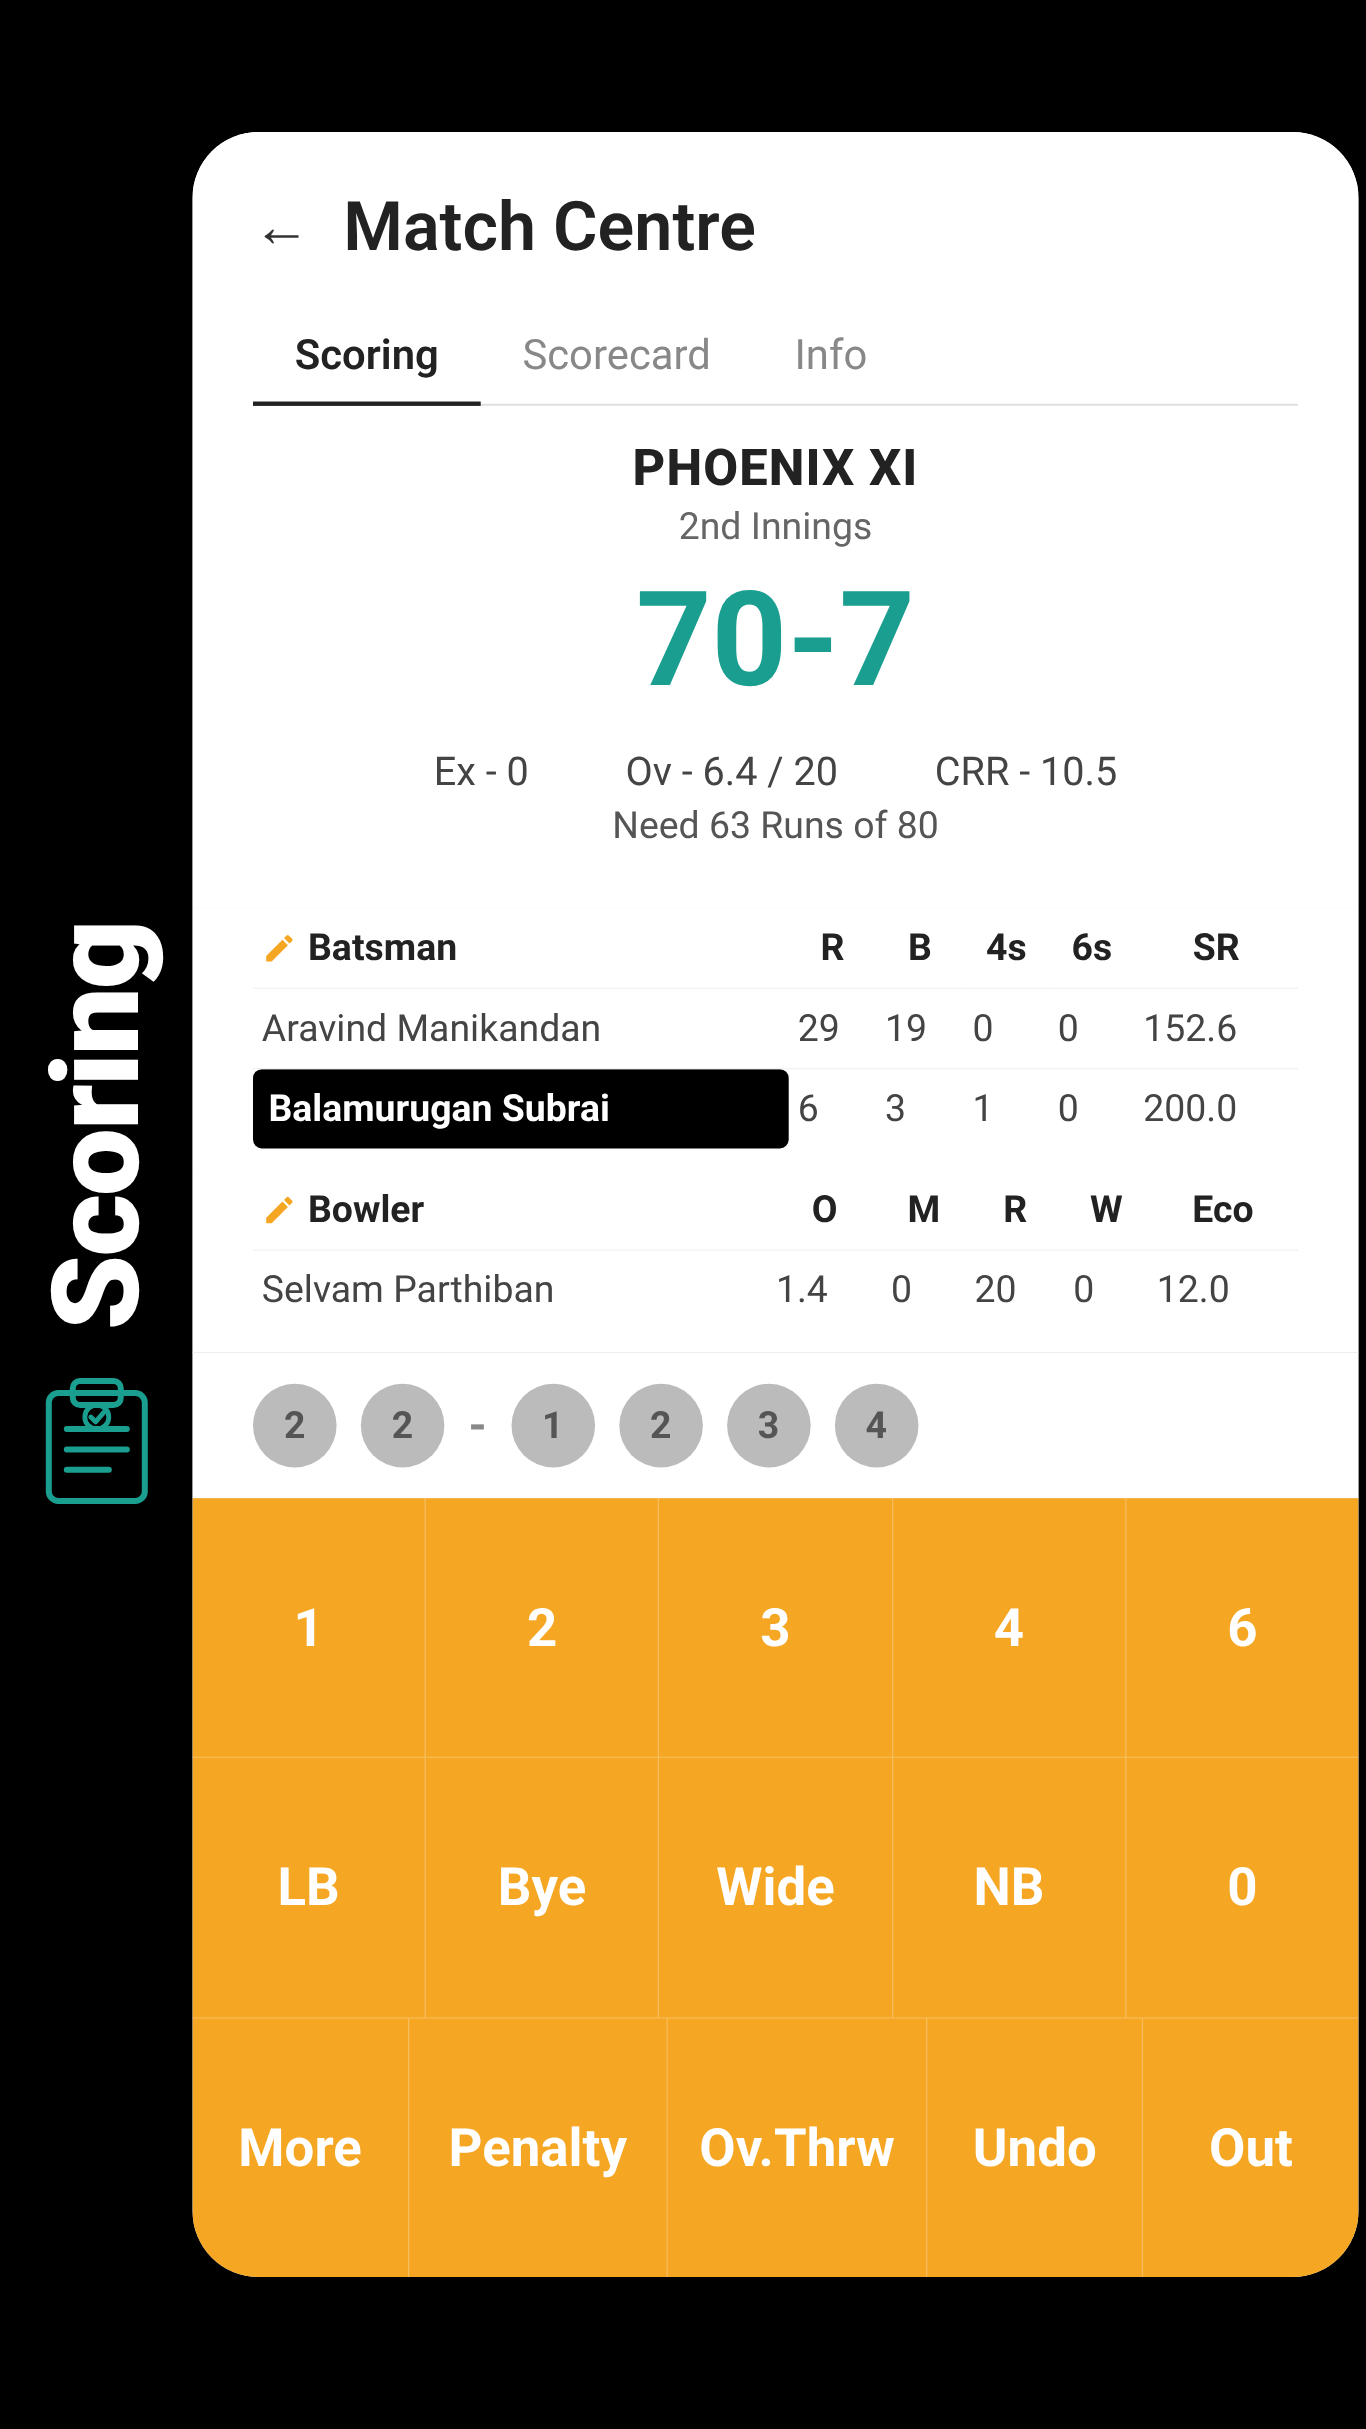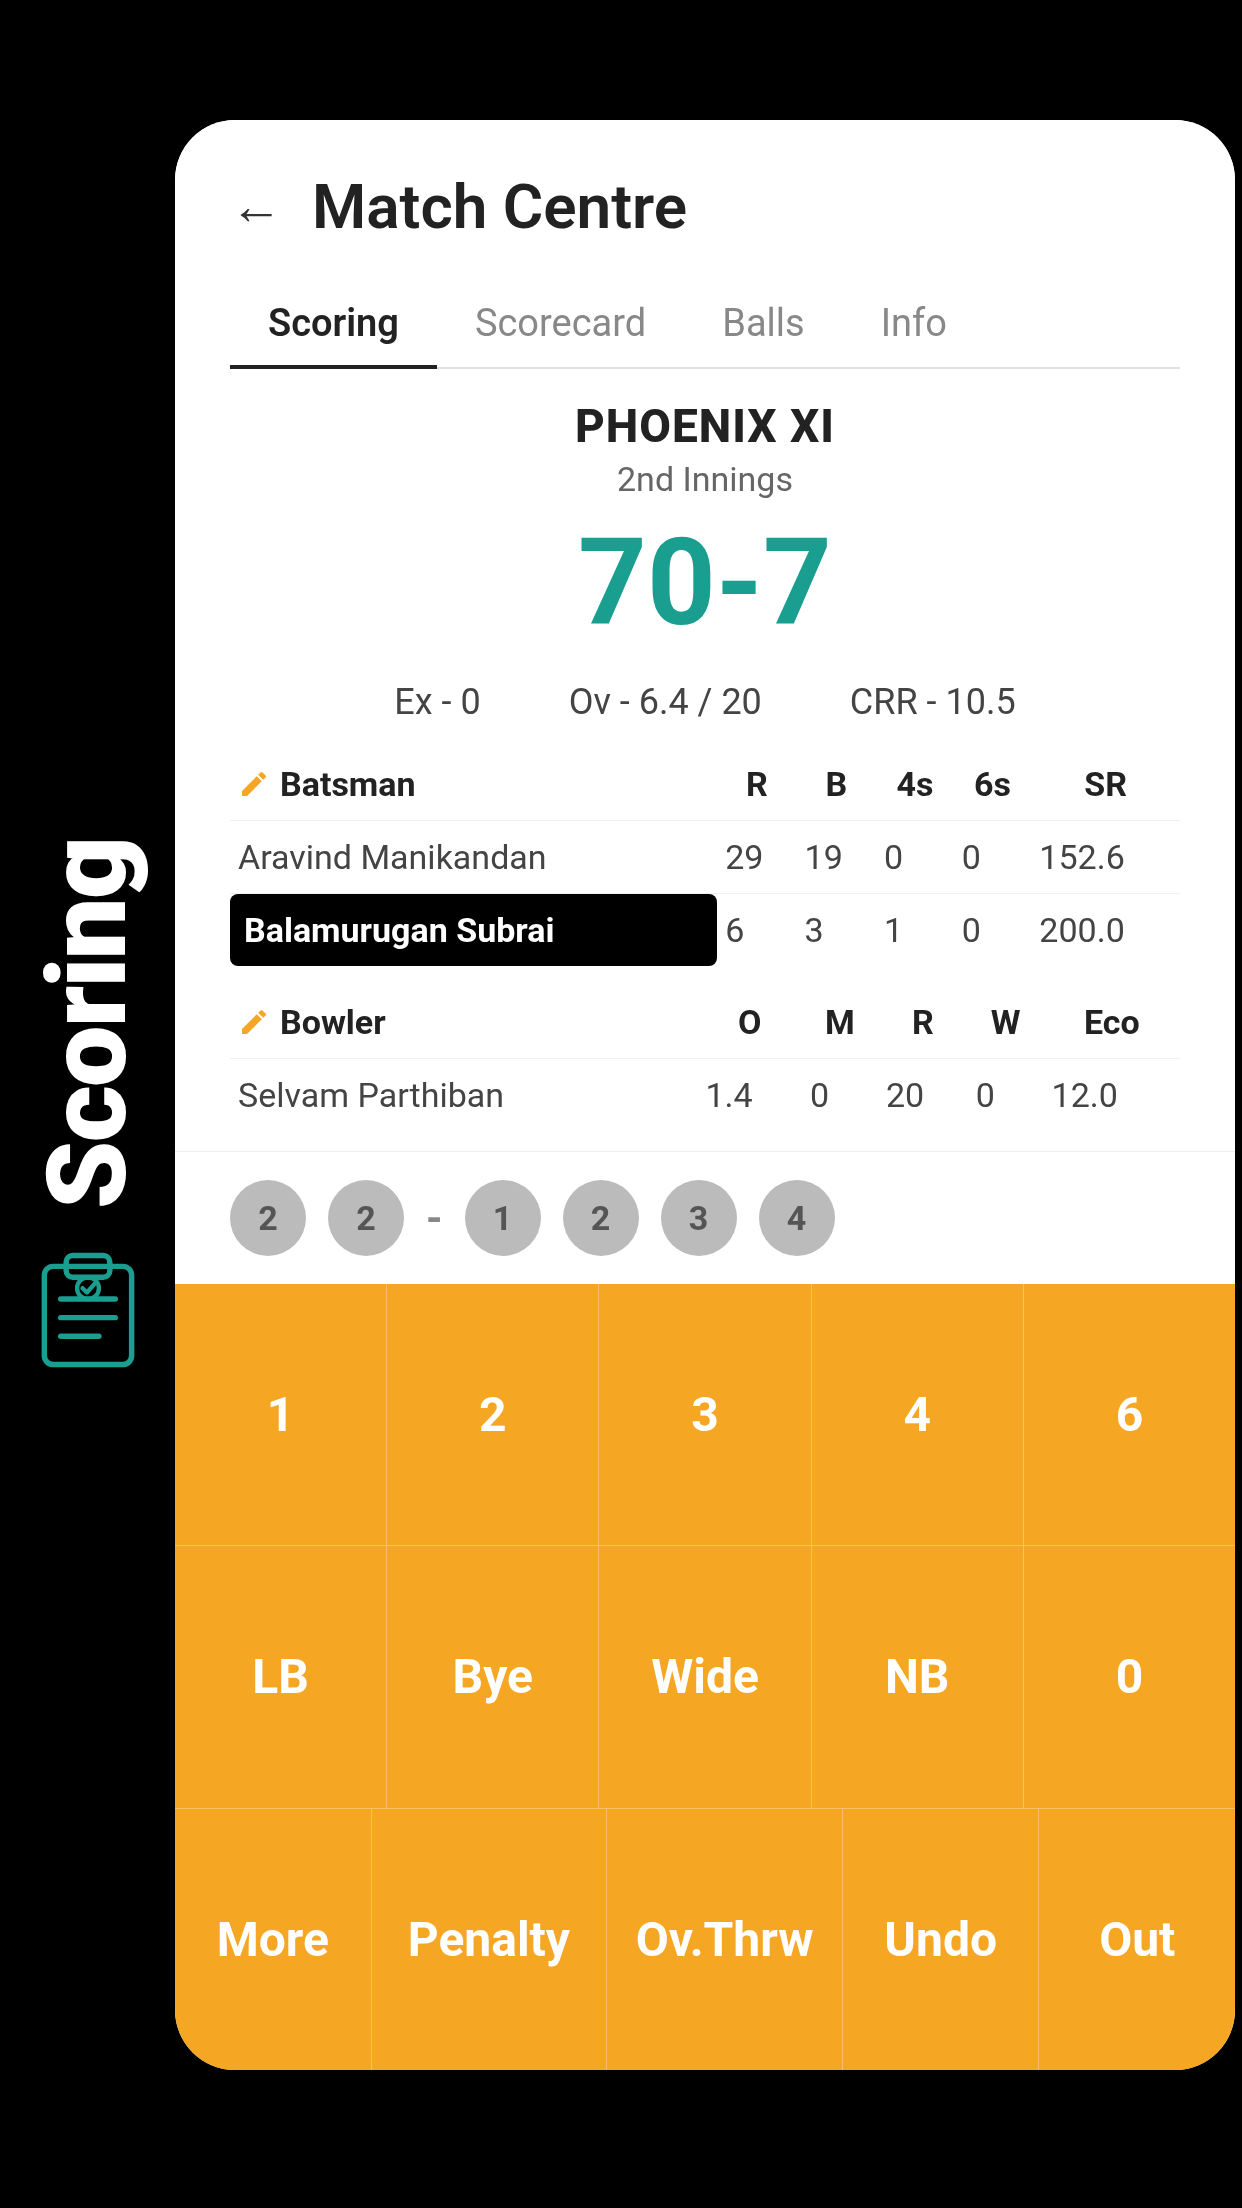--- a/index.html
+++ b/index.html
@@ -277,35 +277,35 @@
   <div class="top-section">
 
     <div class="header">
       <span class="back-arrow">←</span>
       <span class="page-title">Match Centre</span>
     </div>
 
     <div class="tabs">
       <div class="tab active">Scoring</div>
       <div class="tab">Scorecard</div>
-      <div class="tab">Balls</div>
       <div class="tab">Info</div>
     </div>
 
   </div>
 
   <div class="score-section top-section" style="padding-top:30px;">
     <div class="team-name">PHOENIX XI</div>
     <div class="innings-label">2nd Innings</div>
     <div class="score-big">70-7</div>
     <div class="score-meta">
       <span>Ex - 0</span>
       <span>Ov - 6.4 / 20</span>
       <span>CRR - 10.5</span>
     </div>
+    <div class="need-row">Need 63 Runs of 80</div>
   </div>
 
   <div class="table-section">
     <table class="cricket-table">
       <thead>
         <tr>
           <th>
             <div class="th-with-icon">
               <svg width="32" height="32" viewBox="0 0 24 24" fill="none">
                 <path d="M3 17.25V21h3.75L17.81 9.94l-3.75-3.75L3 17.25zM20.71 7.04a1 1 0 000-1.41l-2.34-2.34a1 1 0 00-1.41 0l-1.83 1.83 3.75 3.75 1.83-1.83z" fill="#F5A623"></path>

